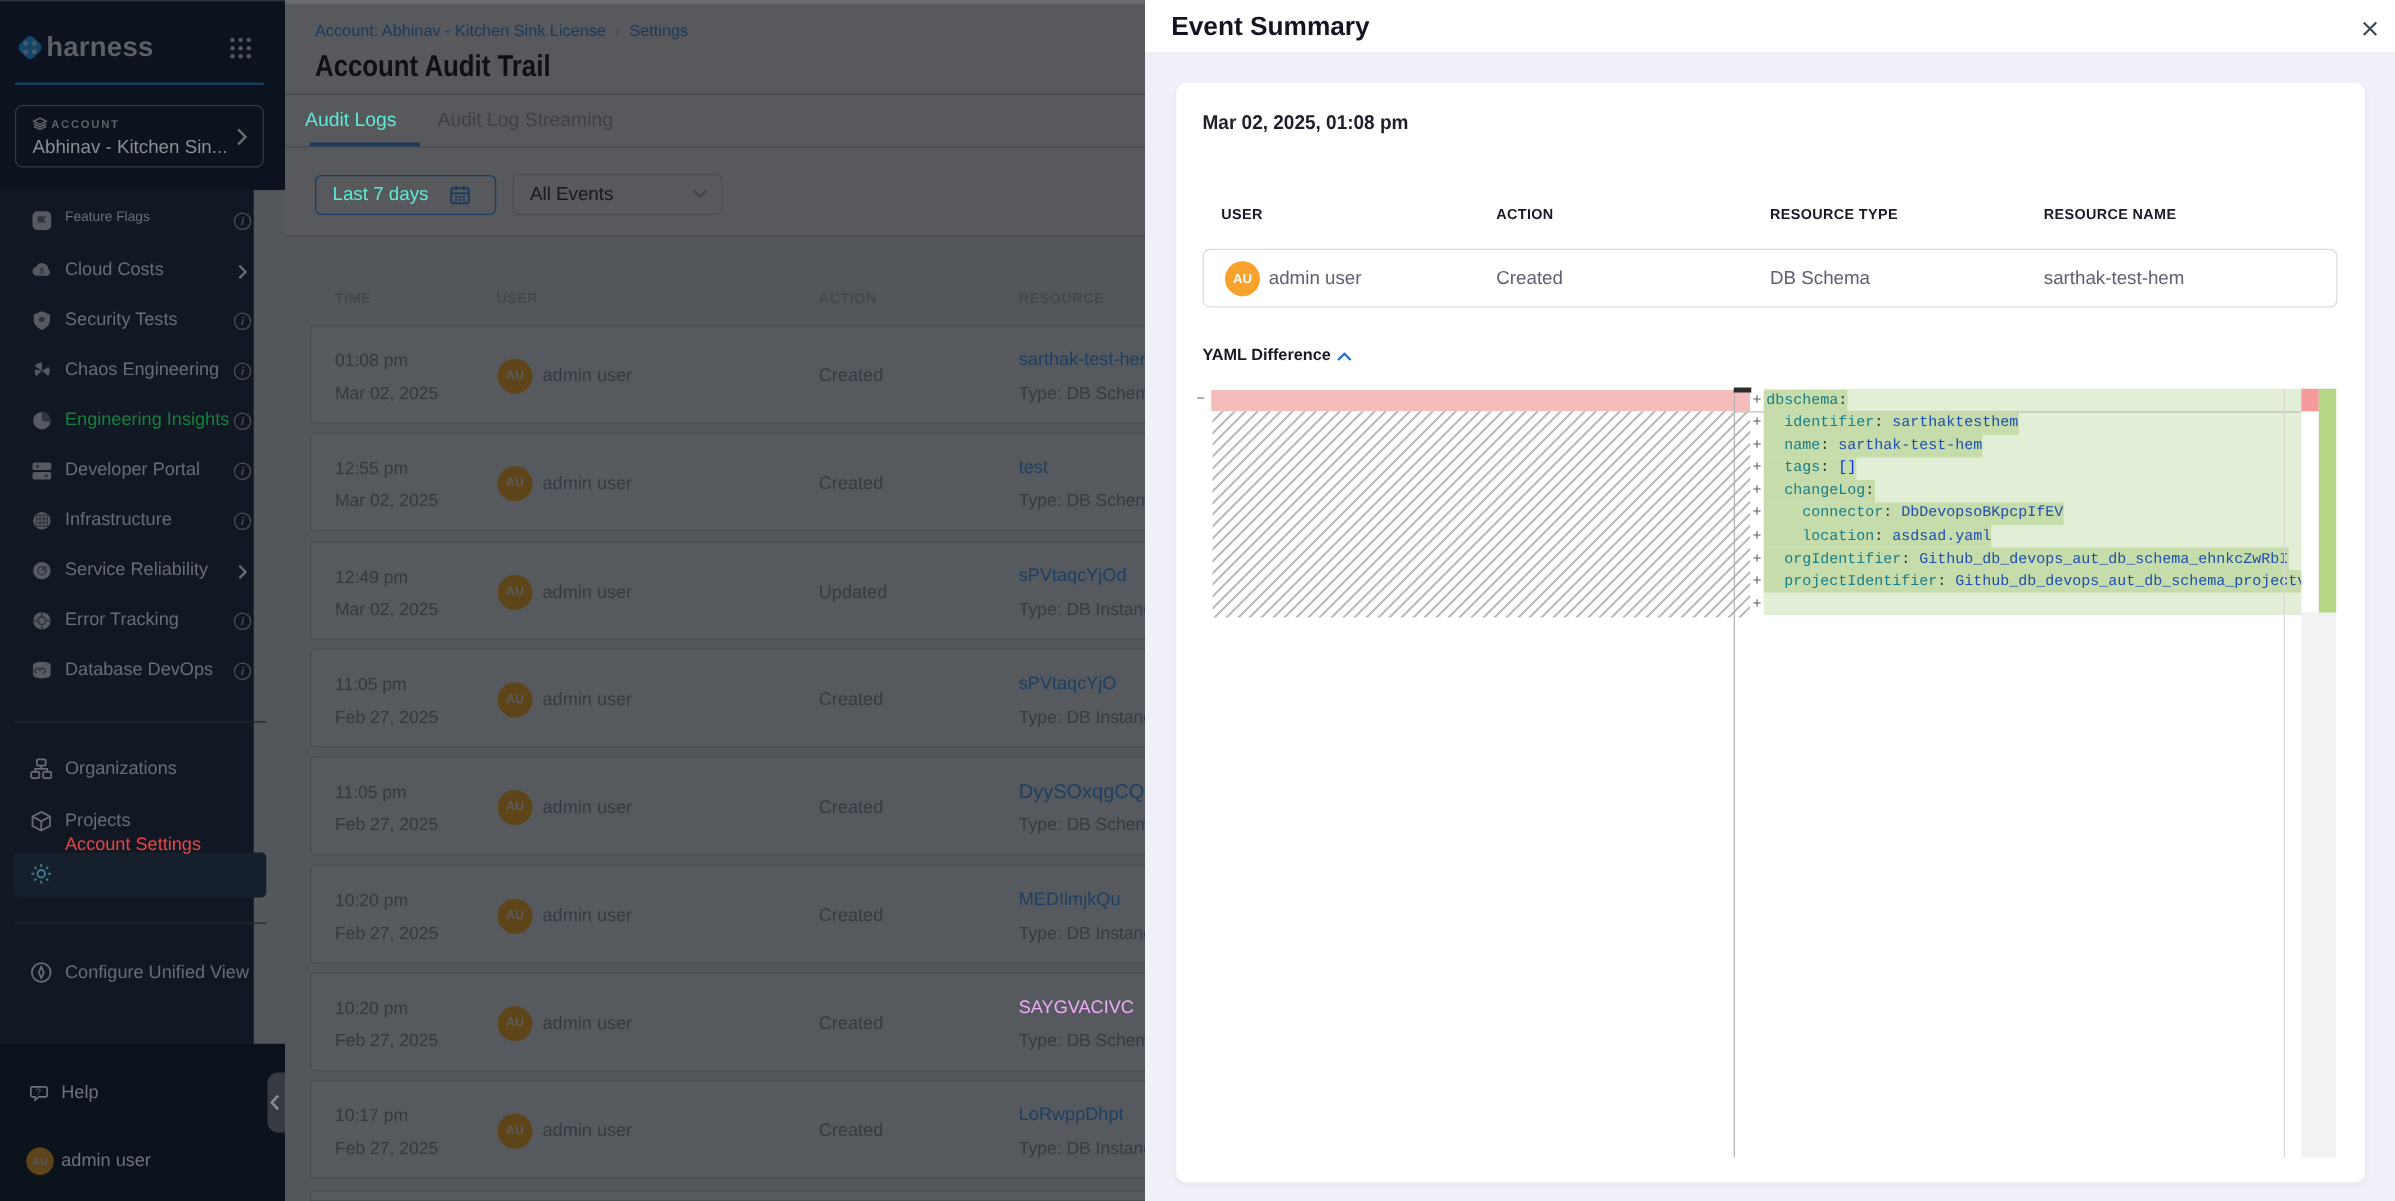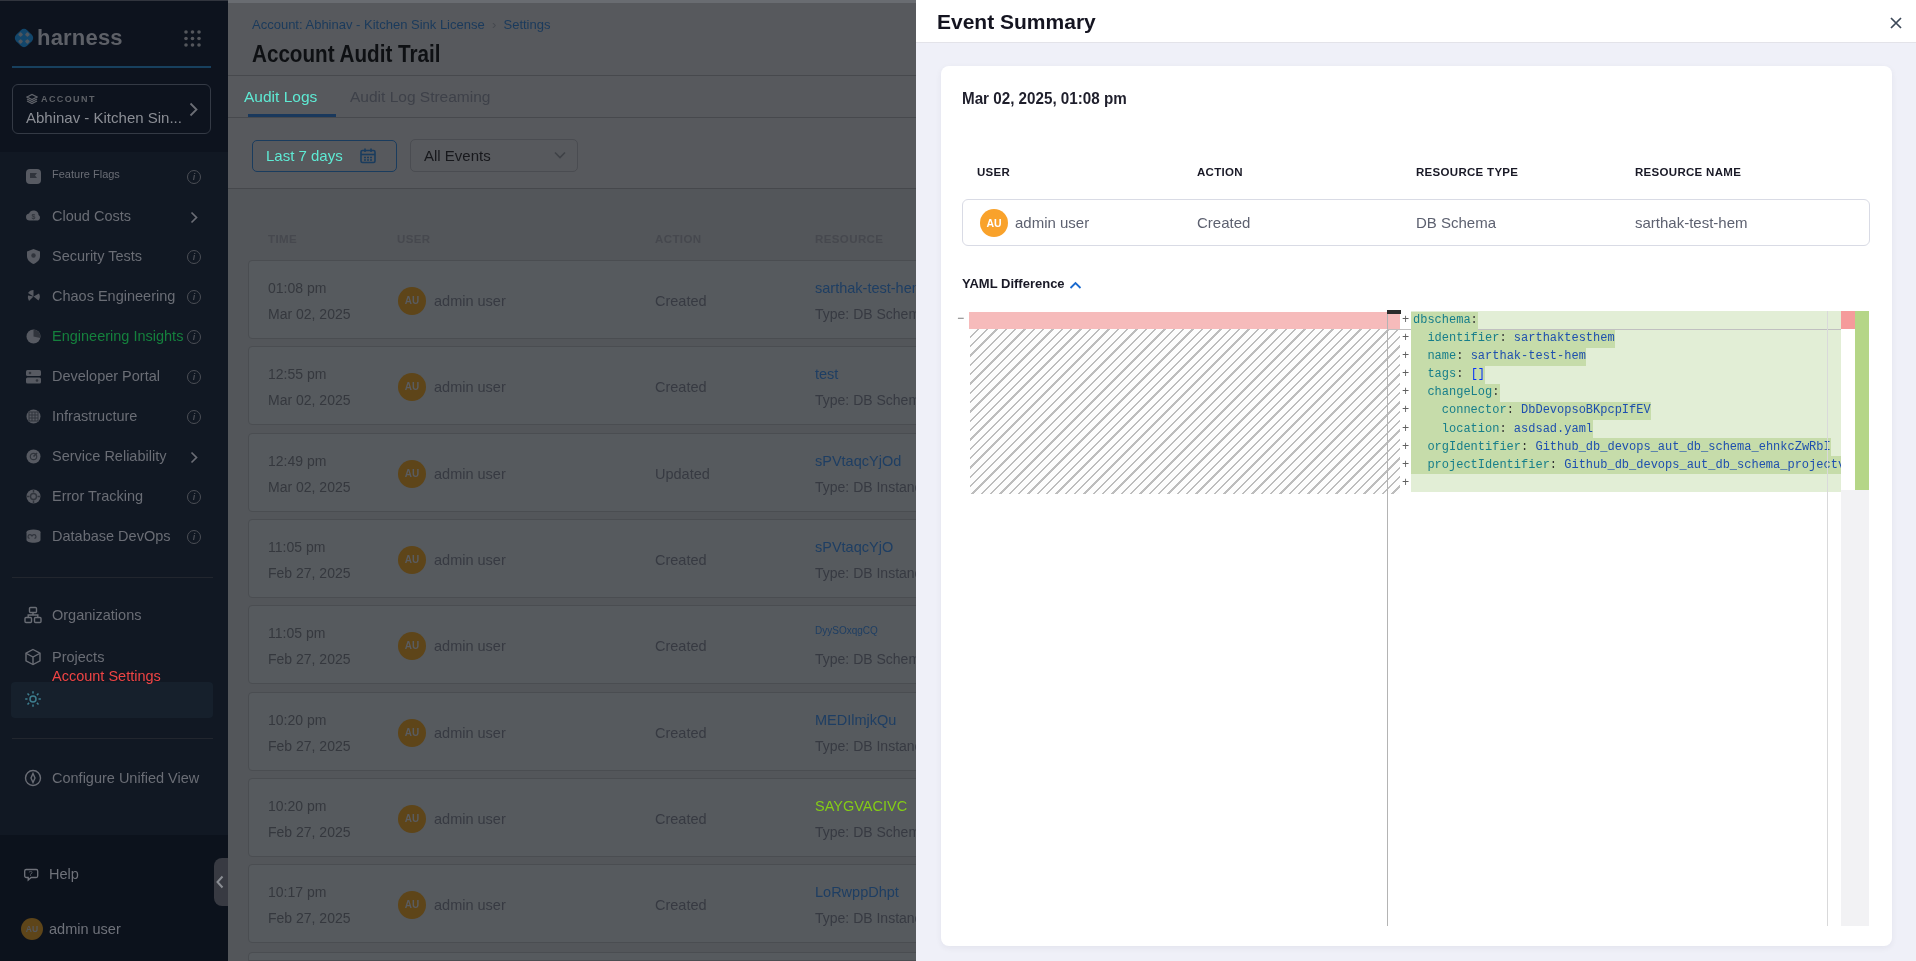--- a/index.html
+++ b/index.html
@@ -80,50 +80,50 @@
 <div class="a" style="left:206px;top:552px;font-size:14.5px;color:#373a42;">admin user</div>
 <div class="a" style="left:427px;top:552px;font-size:14.5px;color:#373a42;">Created</div>
 <div class="a" style="left:587px;top:539px;font-size:14.5px;color:#1e3e63;font-weight:500;white-space:nowrap;">sPVtaqcYjO</div>
 <div class="a" style="left:587px;top:565px;font-size:14px;color:#373a42;white-space:nowrap;">Type: DB Instance</div>
 <div class="a" style="left:20px;top:605px;width:700px;height:79px;background:#565a5e;border:1px solid #4a4d51;border-radius:4px;"></div>
 <div class="a" style="left:40px;top:625px;font-size:14px;color:#35383e;">11:05 pm</div>
 <div class="a" style="left:40px;top:651px;font-size:14px;color:#35383e;">Feb 27, 2025</div>
 <div class="a" style="left:170px;top:632px;width:28px;height:28px;border-radius:50%;background:#5e4519;text-align:center;line-height:28px;font-size:10px;font-weight:700;color:#5a5c60;">AU</div>
 <div class="a" style="left:206px;top:638px;font-size:14.5px;color:#373a42;">admin user</div>
 <div class="a" style="left:427px;top:638px;font-size:14.5px;color:#373a42;">Created</div>
-<div class="a" style="left:587px;top:625px;font-size:10px;color:#1e3e63;font-weight:500;white-space:nowrap;">DyySOxqgCQ</div>
+<div class="a" style="left:587px;top:625px;font-size:16px;color:#1e3e63;font-weight:500;white-space:nowrap;">DyySOxqgCQ</div>
 <div class="a" style="left:587px;top:651px;font-size:14px;color:#373a42;white-space:nowrap;">Type: DB Schema</div>
 <div class="a" style="left:20px;top:692px;width:700px;height:79px;background:#565a5e;border:1px solid #4a4d51;border-radius:4px;"></div>
 <div class="a" style="left:40px;top:712px;font-size:14px;color:#35383e;">10:20 pm</div>
 <div class="a" style="left:40px;top:738px;font-size:14px;color:#35383e;">Feb 27, 2025</div>
 <div class="a" style="left:170px;top:719px;width:28px;height:28px;border-radius:50%;background:#5e4519;text-align:center;line-height:28px;font-size:10px;font-weight:700;color:#5a5c60;">AU</div>
 <div class="a" style="left:206px;top:725px;font-size:14.5px;color:#373a42;">admin user</div>
 <div class="a" style="left:427px;top:725px;font-size:14.5px;color:#373a42;">Created</div>
 <div class="a" style="left:587px;top:712px;font-size:14.5px;color:#1e3e63;font-weight:500;white-space:nowrap;">MEDIlmjkQu</div>
 <div class="a" style="left:587px;top:738px;font-size:14px;color:#373a42;white-space:nowrap;">Type: DB Instance</div>
 <div class="a" style="left:20px;top:778px;width:700px;height:79px;background:#565a5e;border:1px solid #4a4d51;border-radius:4px;"></div>
 <div class="a" style="left:40px;top:798px;font-size:14px;color:#35383e;">10:20 pm</div>
 <div class="a" style="left:40px;top:824px;font-size:14px;color:#35383e;">Feb 27, 2025</div>
 <div class="a" style="left:170px;top:805px;width:28px;height:28px;border-radius:50%;background:#5e4519;text-align:center;line-height:28px;font-size:10px;font-weight:700;color:#5a5c60;">AU</div>
 <div class="a" style="left:206px;top:811px;font-size:14.5px;color:#373a42;">admin user</div>
 <div class="a" style="left:427px;top:811px;font-size:14.5px;color:#373a42;">Created</div>
-<div class="a" style="left:587px;top:798px;font-size:14.5px;color:#84cc16;font-weight:500;white-space:nowrap;">SAYGVACIVC</div>
+<div class="a" style="left:587px;top:798px;font-size:14.5px;color:#f0abfc;font-weight:500;white-space:nowrap;">SAYGVACIVC</div>
 <div class="a" style="left:587px;top:824px;font-size:14px;color:#373a42;white-space:nowrap;">Type: DB Schema</div>
 <div class="a" style="left:20px;top:864px;width:700px;height:79px;background:#565a5e;border:1px solid #4a4d51;border-radius:4px;"></div>
 <div class="a" style="left:40px;top:884px;font-size:14px;color:#35383e;">10:17 pm</div>
 <div class="a" style="left:40px;top:910px;font-size:14px;color:#35383e;">Feb 27, 2025</div>
 <div class="a" style="left:170px;top:891px;width:28px;height:28px;border-radius:50%;background:#5e4519;text-align:center;line-height:28px;font-size:10px;font-weight:700;color:#5a5c60;">AU</div>
 <div class="a" style="left:206px;top:897px;font-size:14.5px;color:#373a42;">admin user</div>
 <div class="a" style="left:427px;top:897px;font-size:14.5px;color:#373a42;">Created</div>
 <div class="a" style="left:587px;top:884px;font-size:14.5px;color:#1e3e63;font-weight:500;white-space:nowrap;">LoRwppDhpt</div>
 <div class="a" style="left:587px;top:910px;font-size:14px;color:#373a42;white-space:nowrap;">Type: DB Instance</div>
 <div class="a" style="left:20px;top:952px;width:700px;height:9px;background:#565a5e;border:1px solid #4a4d51;border-radius:4px 4px 0 0;"></div>
 </div>
 
-<div class="a" id="side" style="left:0;top:0;width:228px;height:961px;background:#111823;">
+<div class="a" id="side" style="left:0;top:0;width:203px;height:961px;background:#111823;">
   <div class="a" style="left:0;top:0;width:228px;height:152px;background:#0d131e;"></div>
   <div class="a" style="left:0;top:0;width:228px;height:1px;background:#31353e;"></div>
 
   <svg class="a" style="left:12px;top:26px;" width="24" height="24" viewBox="0 0 24 24">
     <rect x="4.2" y="4.2" width="15.6" height="15.6" rx="4.5" transform="rotate(45 12 12)" fill="#12466b"></rect>
     <rect x="6.8" y="6.8" width="3.6" height="3.6" rx="0.8" transform="rotate(45 8.6 8.6)" fill="#4e565e"></rect>
     <rect x="13.6" y="6.8" width="3.6" height="3.6" rx="0.8" transform="rotate(45 15.4 8.6)" fill="#4e565e"></rect>
     <rect x="6.8" y="13.6" width="3.6" height="3.6" rx="0.8" transform="rotate(45 8.6 15.4)" fill="#4e565e"></rect>
     <rect x="13.6" y="13.6" width="3.6" height="3.6" rx="0.8" transform="rotate(45 15.4 15.4)" fill="#4e565e"></rect>
   </svg>

